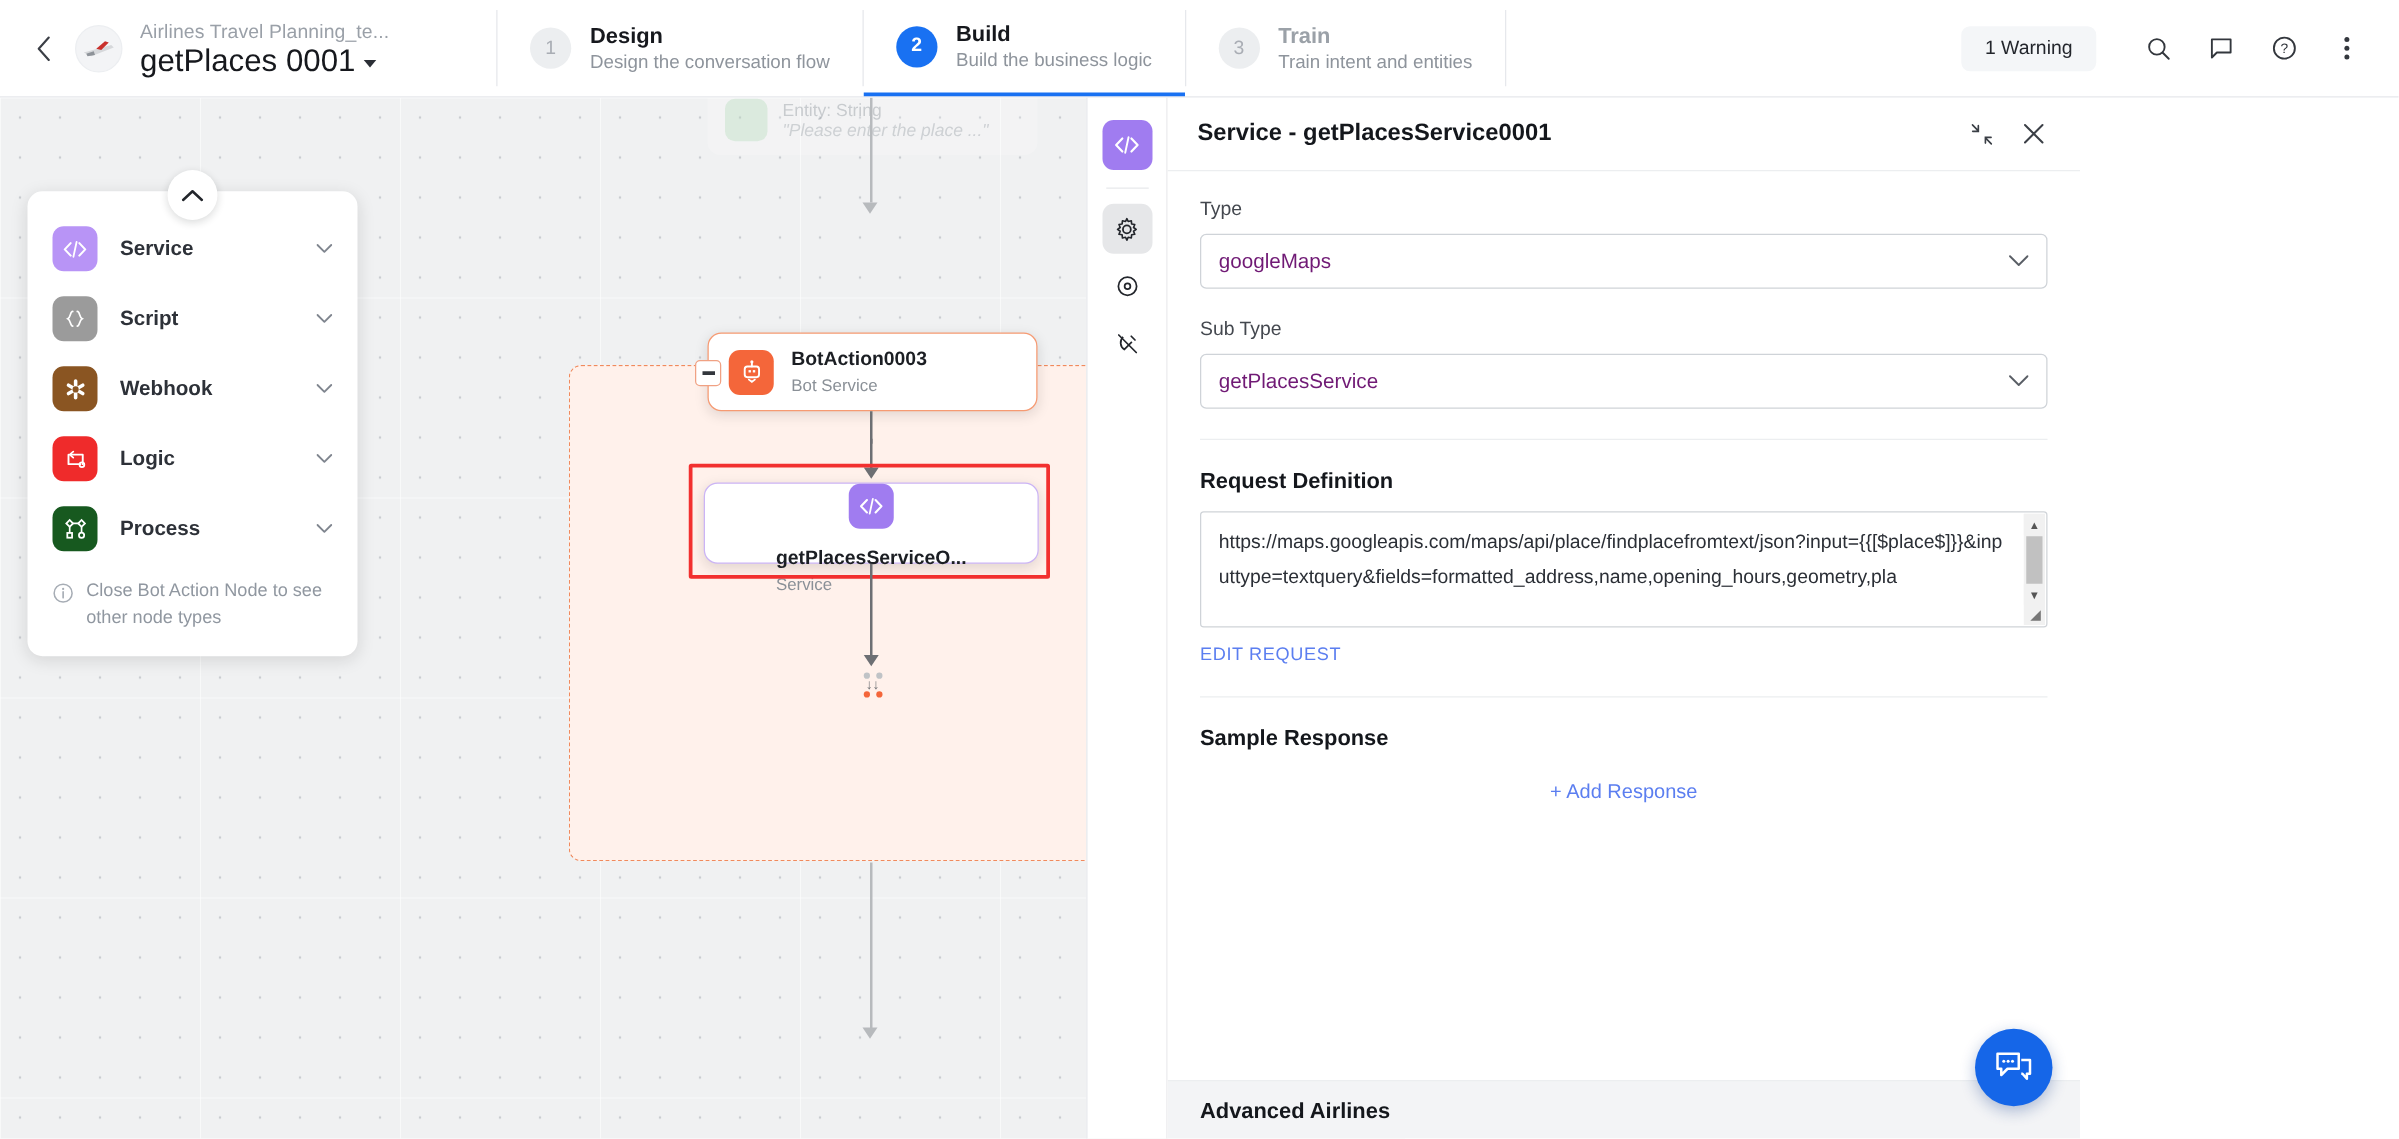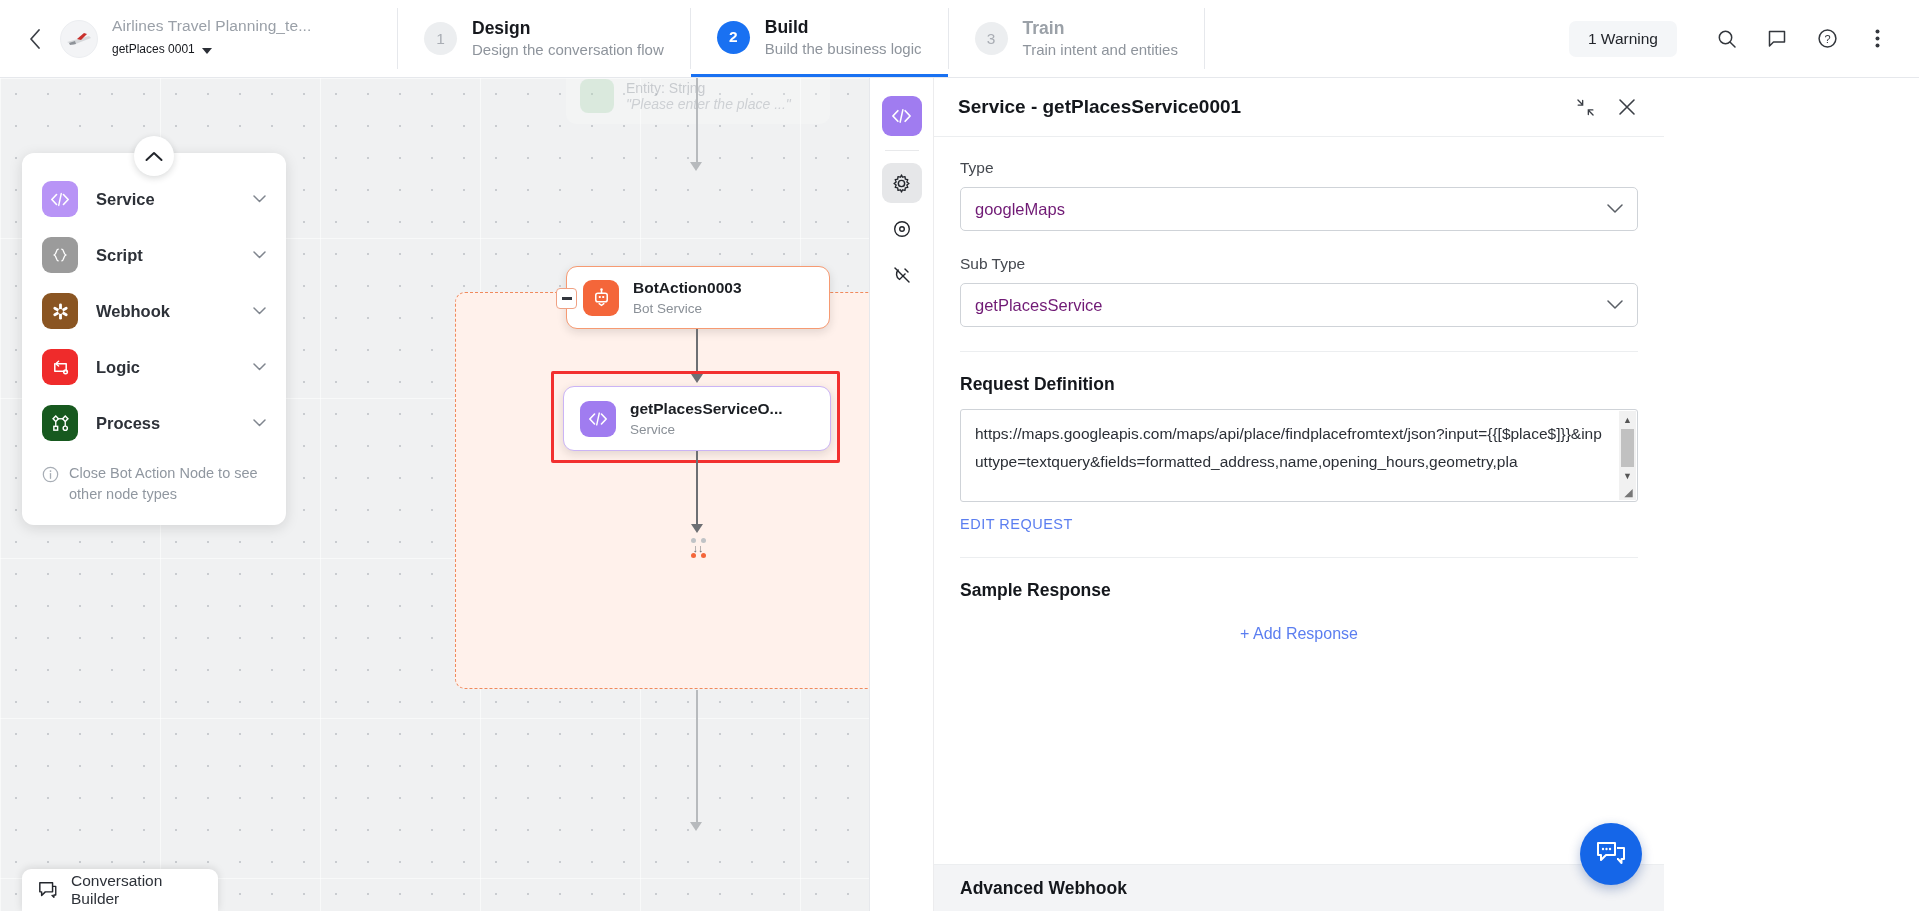--- a/index.html
+++ b/index.html
@@ -22,21 +22,21 @@
     cursor: pointer; color: #3b3f46;
   }
   .bot-avatar {
     width: 38px; height: 38px; border-radius: 50%; margin-left: 8px; margin-right: 14px;
     background: #f3f4f6; border: 1px solid #eceef1;
     display: flex; align-items: center; justify-content: center; overflow: hidden;
   }
   .title-wrap { display: flex; flex-direction: column; justify-content: center; }
   .proj-sub { font-size: 15.5px; color: #9aa0a8; line-height: 20px; letter-spacing: .1px; }
   .proj-name-row { display: flex; align-items: center; gap: 7px; margin-top: 1px; }
-  .proj-name { font-size: 12px; color: #16181d; line-height: 25px; text-align: center; }
+  .proj-name { font-size: 25px; color: #16181d; line-height: 25px; text-align: center; }
   .caret-down {
     width: 0; height: 0; border-left: 5.5px solid transparent; border-right: 5.5px solid transparent;
     border-top: 6.5px solid #2b2f36; margin-top: 3px;
   }
   .divider-v { width: 1px; background: #e6e8ec; margin: 8px 0; }
 
   .step {
     display: flex; align-items: center; gap: 15px; padding: 0 26px;
     flex: 0 0 auto; cursor: pointer;
   }
@@ -105,21 +105,21 @@
   .conn-grey { background: #b7babd; }
   .arrow-grey { border-top-color: #b7babd; }
 
   
   .node {
     position: absolute; background: #fff; border-radius: 11px;
     display: flex; align-items: center; gap: 14px; padding: 0 16px;
     box-shadow: 0 3px 10px rgba(20,22,26,.13);
   }
   .node-bot { left: 566px; top: 188px; width: 264px; height: 63px; border: 1.6px solid #f69a72; }
-  .node-svc { left: 563px; top: 308px; width: 268px; height: 65px; border: 1.6px solid #cbb4f5; }
+  .node-svc { left: 563px; top: 308px; width: 268px; height: 65px; border: 1.6px solid #cbb4f5; flex-direction: column; }
   .node-ic {
     width: 36px; height: 36px; border-radius: 9px; flex: none;
     display: flex; align-items: center; justify-content: center; color: #fff;
   }
   .ic-orange { background: #f4663a; }
   .ic-purple { background: #a07cf0; }
   .node-txt { display: flex; flex-direction: column; }
   .node-title { font-size: 15.5px; font-weight: bold; color: #1b1e23; line-height: 20px; }
   .node-sub { font-size: 13.5px; color: #8a9097; line-height: 18px; margin-top: 2px; }
   .collapse-handle {
@@ -478,27 +478,20 @@
       <div class="tp-note">
         <svg width="17" height="17" viewBox="0 0 18 18" fill="none" style="flex:none;margin-top:3px">
           <circle cx="9" cy="9" r="7.6" stroke="#a7adb5" stroke-width="1.3"></circle>
           <path d="M9 8 V13" stroke="#a7adb5" stroke-width="1.4" stroke-linecap="round"></path>
           <circle cx="9" cy="5.4" r="0.95" fill="#a7adb5"></circle>
         </svg>
         <div class="tp-note-txt">Close Bot Action Node to see other node types</div>
       </div>
     </div>
 
-    <div class="cb-pill">
-      <svg width="22" height="21" viewBox="0 0 22 21" fill="none">
-        <path d="M2 2 H16 V12 H8 L4 16 V12 H2 Z" stroke="#23262c" stroke-width="1.6" stroke-linejoin="round"></path>
-        <path d="M16 6 H19.5 V15.5 H17.5 V18 L15 15.5" stroke="#23262c" stroke-width="1.5" fill="none" stroke-linejoin="round"></path>
-      </svg>
-      <div class="cb-txt">Conversation Builder</div>
-    </div>
   </div>
 
   <div class="rpanel">
 
     <div class="rail">
       <div class="rail-ic primary">
         <svg width="21" height="16" viewBox="0 0 22 16" fill="none">
           <path d="M7.2 2.5 L2 8 L7.2 13.5" stroke="#fff" stroke-width="1.8" stroke-linecap="round" stroke-linejoin="round"></path>
           <path d="M14.8 2.5 L20 8 L14.8 13.5" stroke="#fff" stroke-width="1.8" stroke-linecap="round" stroke-linejoin="round"></path>
           <path d="M12.4 1.5 L9.6 14.5" stroke="#fff" stroke-width="1.6" stroke-linecap="round"></path>
@@ -574,21 +567,21 @@
         <div class="link-btn">EDIT REQUEST</div>
 
         <div class="sec-divider" style="margin-top:24px"></div>
 
         <div class="sec-title">Sample Response</div>
         <div class="add-resp">
           <span>+ Add Response</span>
         </div>
 
         <div class="adv-bar">
-          <span>Advanced Webhook</span>
+          <span>Advanced Airlines</span>
         </div>
       </div>
     </div>
   </div>
 
   <div class="hl-rect" id="hl-add"></div>
 
   <div class="fab">
     <svg width="30" height="26" viewBox="0 0 30 26" fill="none">
       <path d="M2 2 H19 V14 H10 L5 19 V14 H2 Z" stroke="#fff" stroke-width="2" stroke-linejoin="round"></path>

